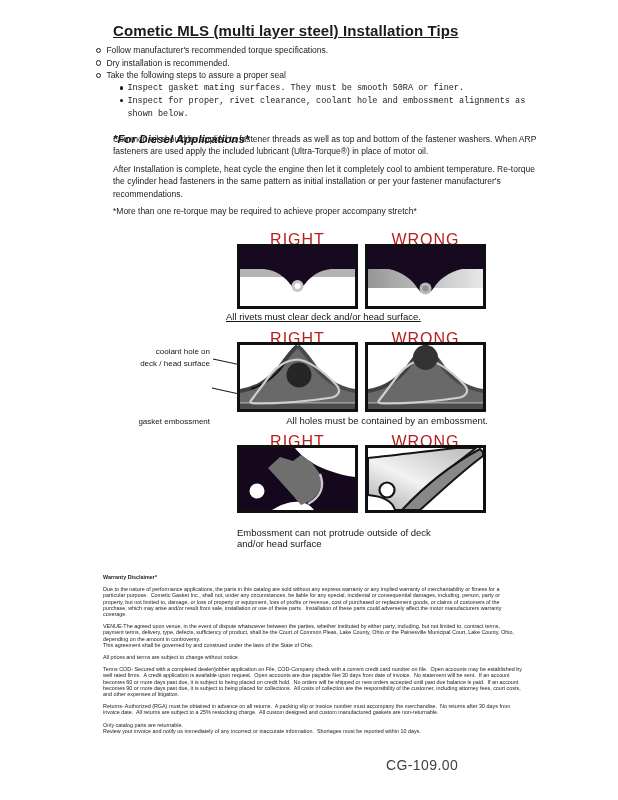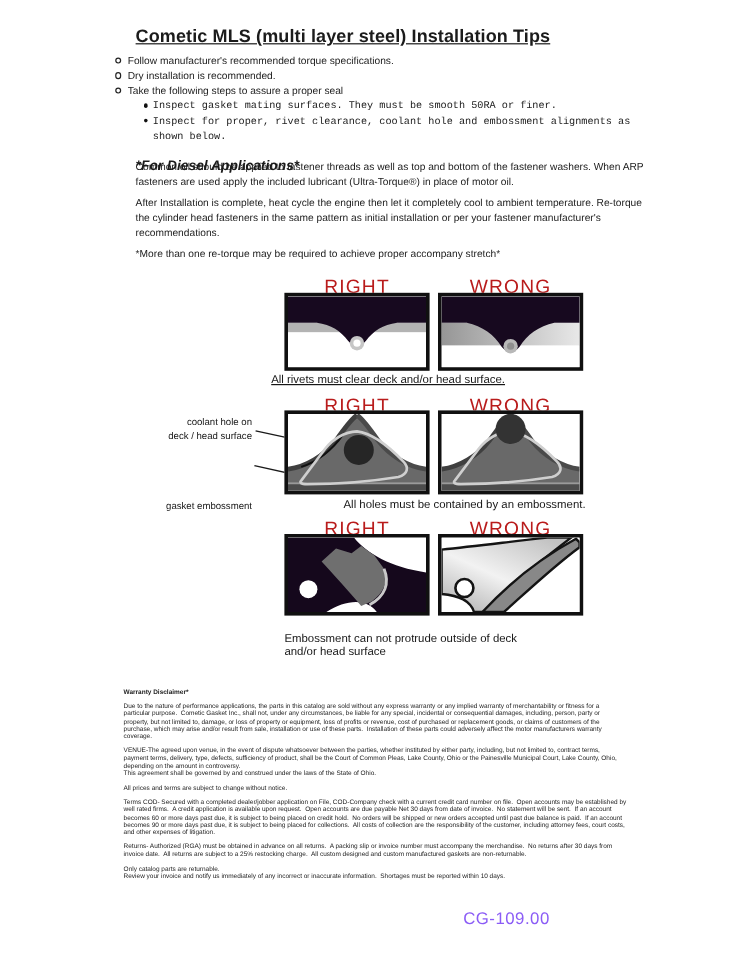--- a/index.html
+++ b/index.html
@@ -44,21 +44,21 @@
   .cap-center{width:251px;text-align:right;}
   .prewrap{white-space:pre-wrap;}
   .anno{
     font-size:8px;line-height:11.5px;text-align:right;color:#161616;
   }
   .legal{
     left:103px;top:574px;width:419px;font-size:5.4px;line-height:6.2px;color:#222;
   }
   .legal p{margin:0 0 6px 0;}
   .legal .lg-head{font-weight:bold;margin-bottom:6px;}
-  .footer-code{left:386px;top:757px;font-size:14px;letter-spacing:.4px;color:#8b5cf6;white-space:nowrap;}
+  .footer-code{left:386px;top:757px;font-size:14px;letter-spacing:.4px;color:#404040;white-space:nowrap;}
 </style>
 </head>
 <body>
 
 <div class="abs doc-title">Cometic MLS (multi layer steel) Installation Tips</div>
 
 <div class="abs bullets">
   <div class="b-row">
     <span class="o-mark"></span>
     <span>Follow manufacturer's recommended torque specifications.</span>

